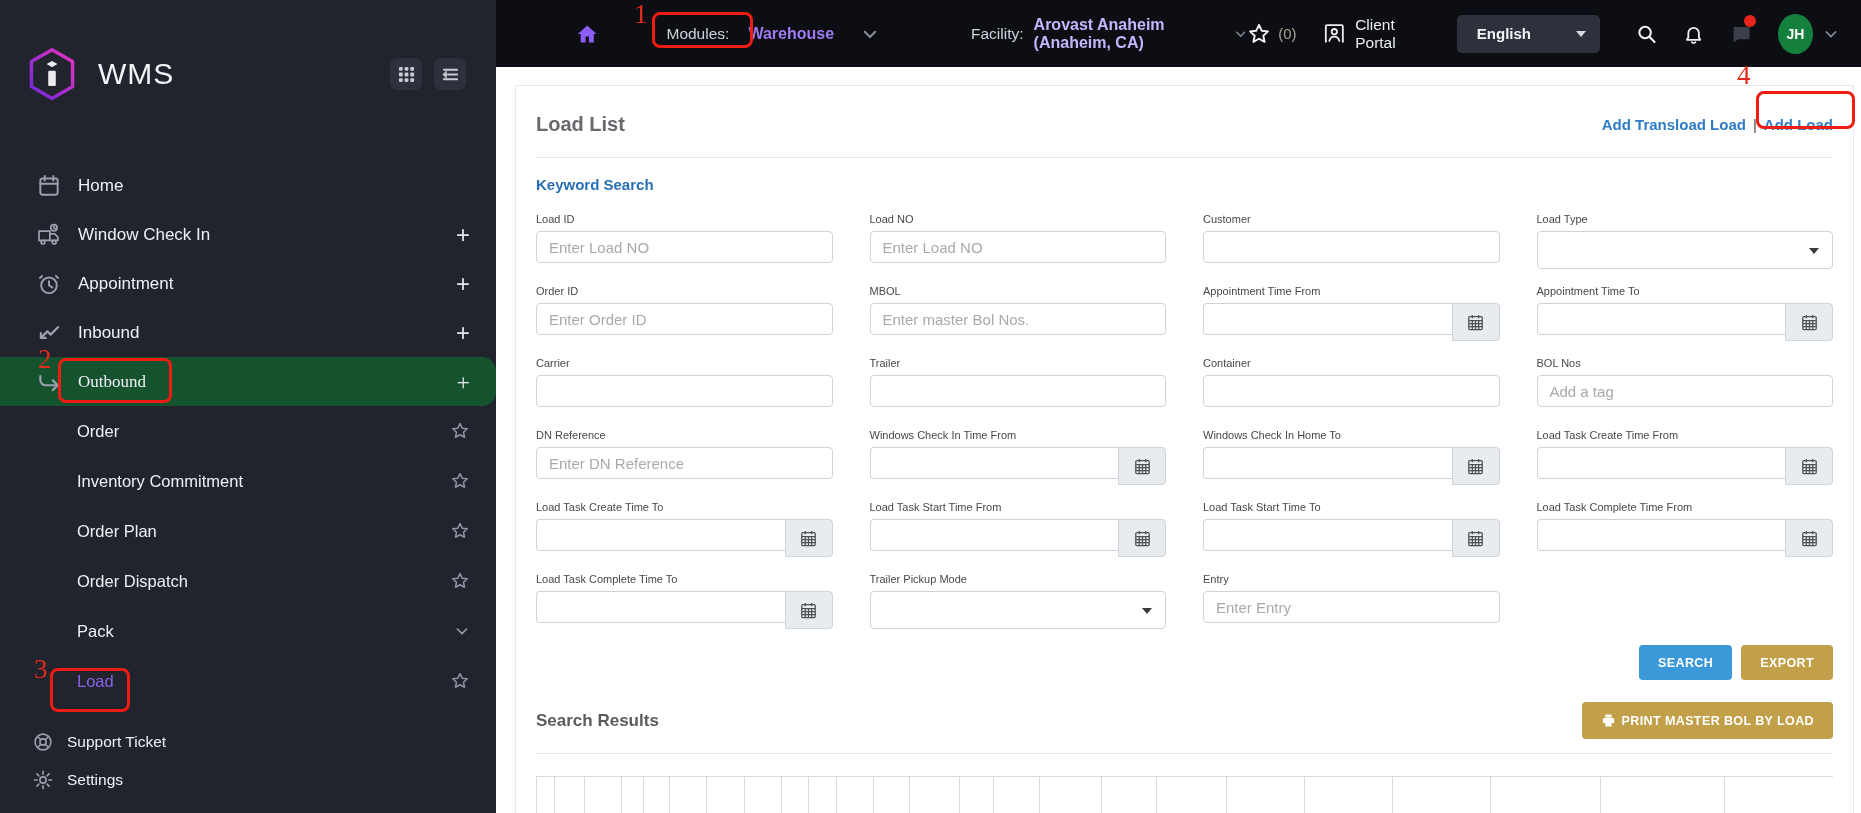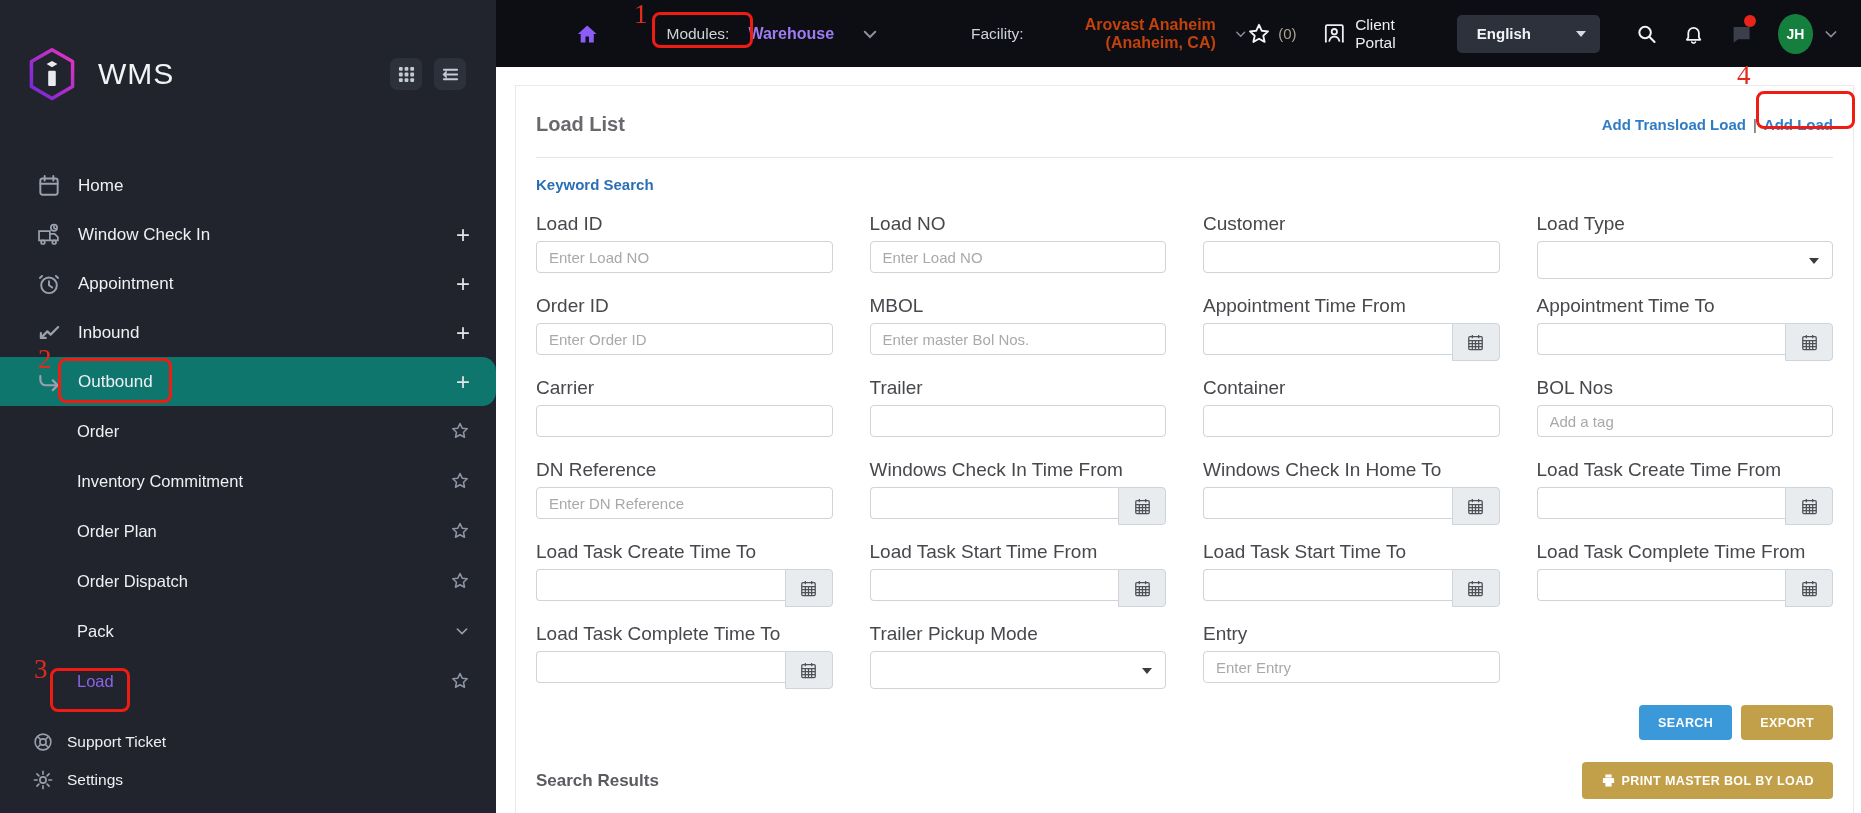--- a/index.html
+++ b/index.html
@@ -17,21 +17,21 @@
   .brand-btn { width:32px; height:32px; background:#2c313c; border-radius:7px;
                display:flex; align-items:center; justify-content:center; color:#c7cbd3; }
   .brand-btn svg { width:17px; height:17px; }
 
   .nav { margin-top:57px; display:flex; flex-direction:column; }
   .nav-item { display:flex; align-items:center; height:49px; padding:0 26px 0 36px;
               font-size:17px; color:#eef0f3; cursor:pointer; position:relative; }
   .nav-item .nicon { width:26px; height:26px; color:#9aa0ad; margin-right:16px; flex-shrink:0; }
   .nav-item .nicon svg { width:100%; height:100%; }
   .nav-item.sub { height:50px; padding-left:77px; font-size:16.5px; }
-  .nav-item.active { background:#0f766e; border-radius:0 14px 14px 0; }
+  .nav-item.active { background:#14532d; border-radius:0 14px 14px 0;font-family:Liberation Serif, serif; }
   .nav-item .suffix { margin-left:auto; display:flex; align-items:center; color:#d9dce1; }
   .suffix.plus { font-size:24px; font-weight:300; line-height:1; color:#e3e5e9; }
   .suffix.star svg { width:20px; height:20px; color:#8d95a6; }
   .suffix.chevron svg { width:16px; height:16px; color:#9aa0ad; }
   .nav-item.purple-label { color:#8a63e8; }
   .nav-gap { height:17px; }
   .nav-item.footer { height:38px; padding-left:32px; font-size:15.5px; }
   .nav-item.footer .nicon { width:22px; height:22px; margin-right:13px; }
 
   
@@ -41,21 +41,21 @@
   .topbar { height:67px; background:#0c0e13; display:flex; align-items:center;
             color:#d7dae0; font-size:15.5px; flex-shrink:0; }
   .tb-home { width:28px; height:28px; color:#8b5cf6; margin-left:80px; }
   .tb-home svg { width:100%; height:100%; }
   .tb-modules { display:flex; align-items:center; margin-left:68px; gap:9px; }
   .tb-label { color:#cfd3da; }
   .tb-module-value { color:#9f7bf2; font-weight:700; font-size:16px; padding:4px 10px; }
   .tb-chev { width:18px; height:18px; color:#8a8f99; margin-left:8px; }
   .tb-chev svg { width:100%; height:100%; }
   .tb-facility { display:flex; align-items:center; margin-left:92px; gap:10px; }
-  .tb-facility-value { color:#c2410c; font-weight:700; font-size:16px;text-align:right; }
+  .tb-facility-value { color:#c4b5fd; font-weight:700; font-size:16px; }
   .tb-right { margin-left:auto; display:flex; align-items:center; }
   .tb-fav { display:flex; align-items:center; gap:7px; margin-right:26px; }
   .tb-fav .ic { width:24px; height:24px; color:#f2f3f5; }
   .tb-fav .ic svg { width:100%; height:100%; }
   .tb-fav-count { color:#a9a294; font-size:15px; }
   .tb-portal { display:flex; align-items:center; gap:10px; margin-right:28px; color:#eceef2; }
   .tb-portal .ic { width:26px; height:26px; color:#eceef2; }
   .tb-portal .ic svg { width:100%; height:100%; }
   .tb-lang { background:#2c313c; border-radius:5px; height:38px; width:158px;
              display:flex; align-items:center; padding:0 14px 0 20px; margin-right:36px; }
@@ -81,21 +81,21 @@
                  border-bottom:1px solid #e5e7e9; }
   .page-title { font-size:20px; font-weight:700; color:#67696d; }
   .header-links { margin-left:auto; font-size:15px; font-weight:700; color:#2f7cc4; 
                   display:flex; align-items:center; gap:7px; }
   .header-links .sep { color:#4a4a4a; font-weight:400; }
   .header-links a { color:#2f7cc4; text-decoration:none; }
   .keyword { margin-top:18px; font-size:15px; font-weight:700; color:#2a6fb5; cursor:pointer; }
 
   .form-grid { margin-top:20px; display:grid; grid-template-columns:repeat(4, 1fr);
                column-gap:37px; row-gap:16px; }
-  .field label { display:block; font-size:19px; color:#46484c; margin-bottom:6px; }
+  .field label { display:block; font-size:11px; color:#46484c; margin-bottom:6px; }
   .ctrl { height:38px; }
   .ctrl input { width:100%; height:32px; border:1px solid #ced4da; border-radius:4px;
                 padding:0 12px; font-size:15px; color:#333; outline:none;
                 font-family:"Liberation Sans", sans-serif; }
   .ctrl input::placeholder { color:#a9a9a9; }
   .ctrl.select { border:1px solid #ced4da; border-radius:4px; background:#fff;
                  position:relative; cursor:pointer; }
   .ctrl.select .caret { position:absolute; right:13px; top:16px; width:10px; height:6px; color:#3c3c3c; }
   .ctrl.date { display:flex; }
   .ctrl.date input { flex:1; border-radius:4px 0 0 4px; border-right:none; min-width:0; }

